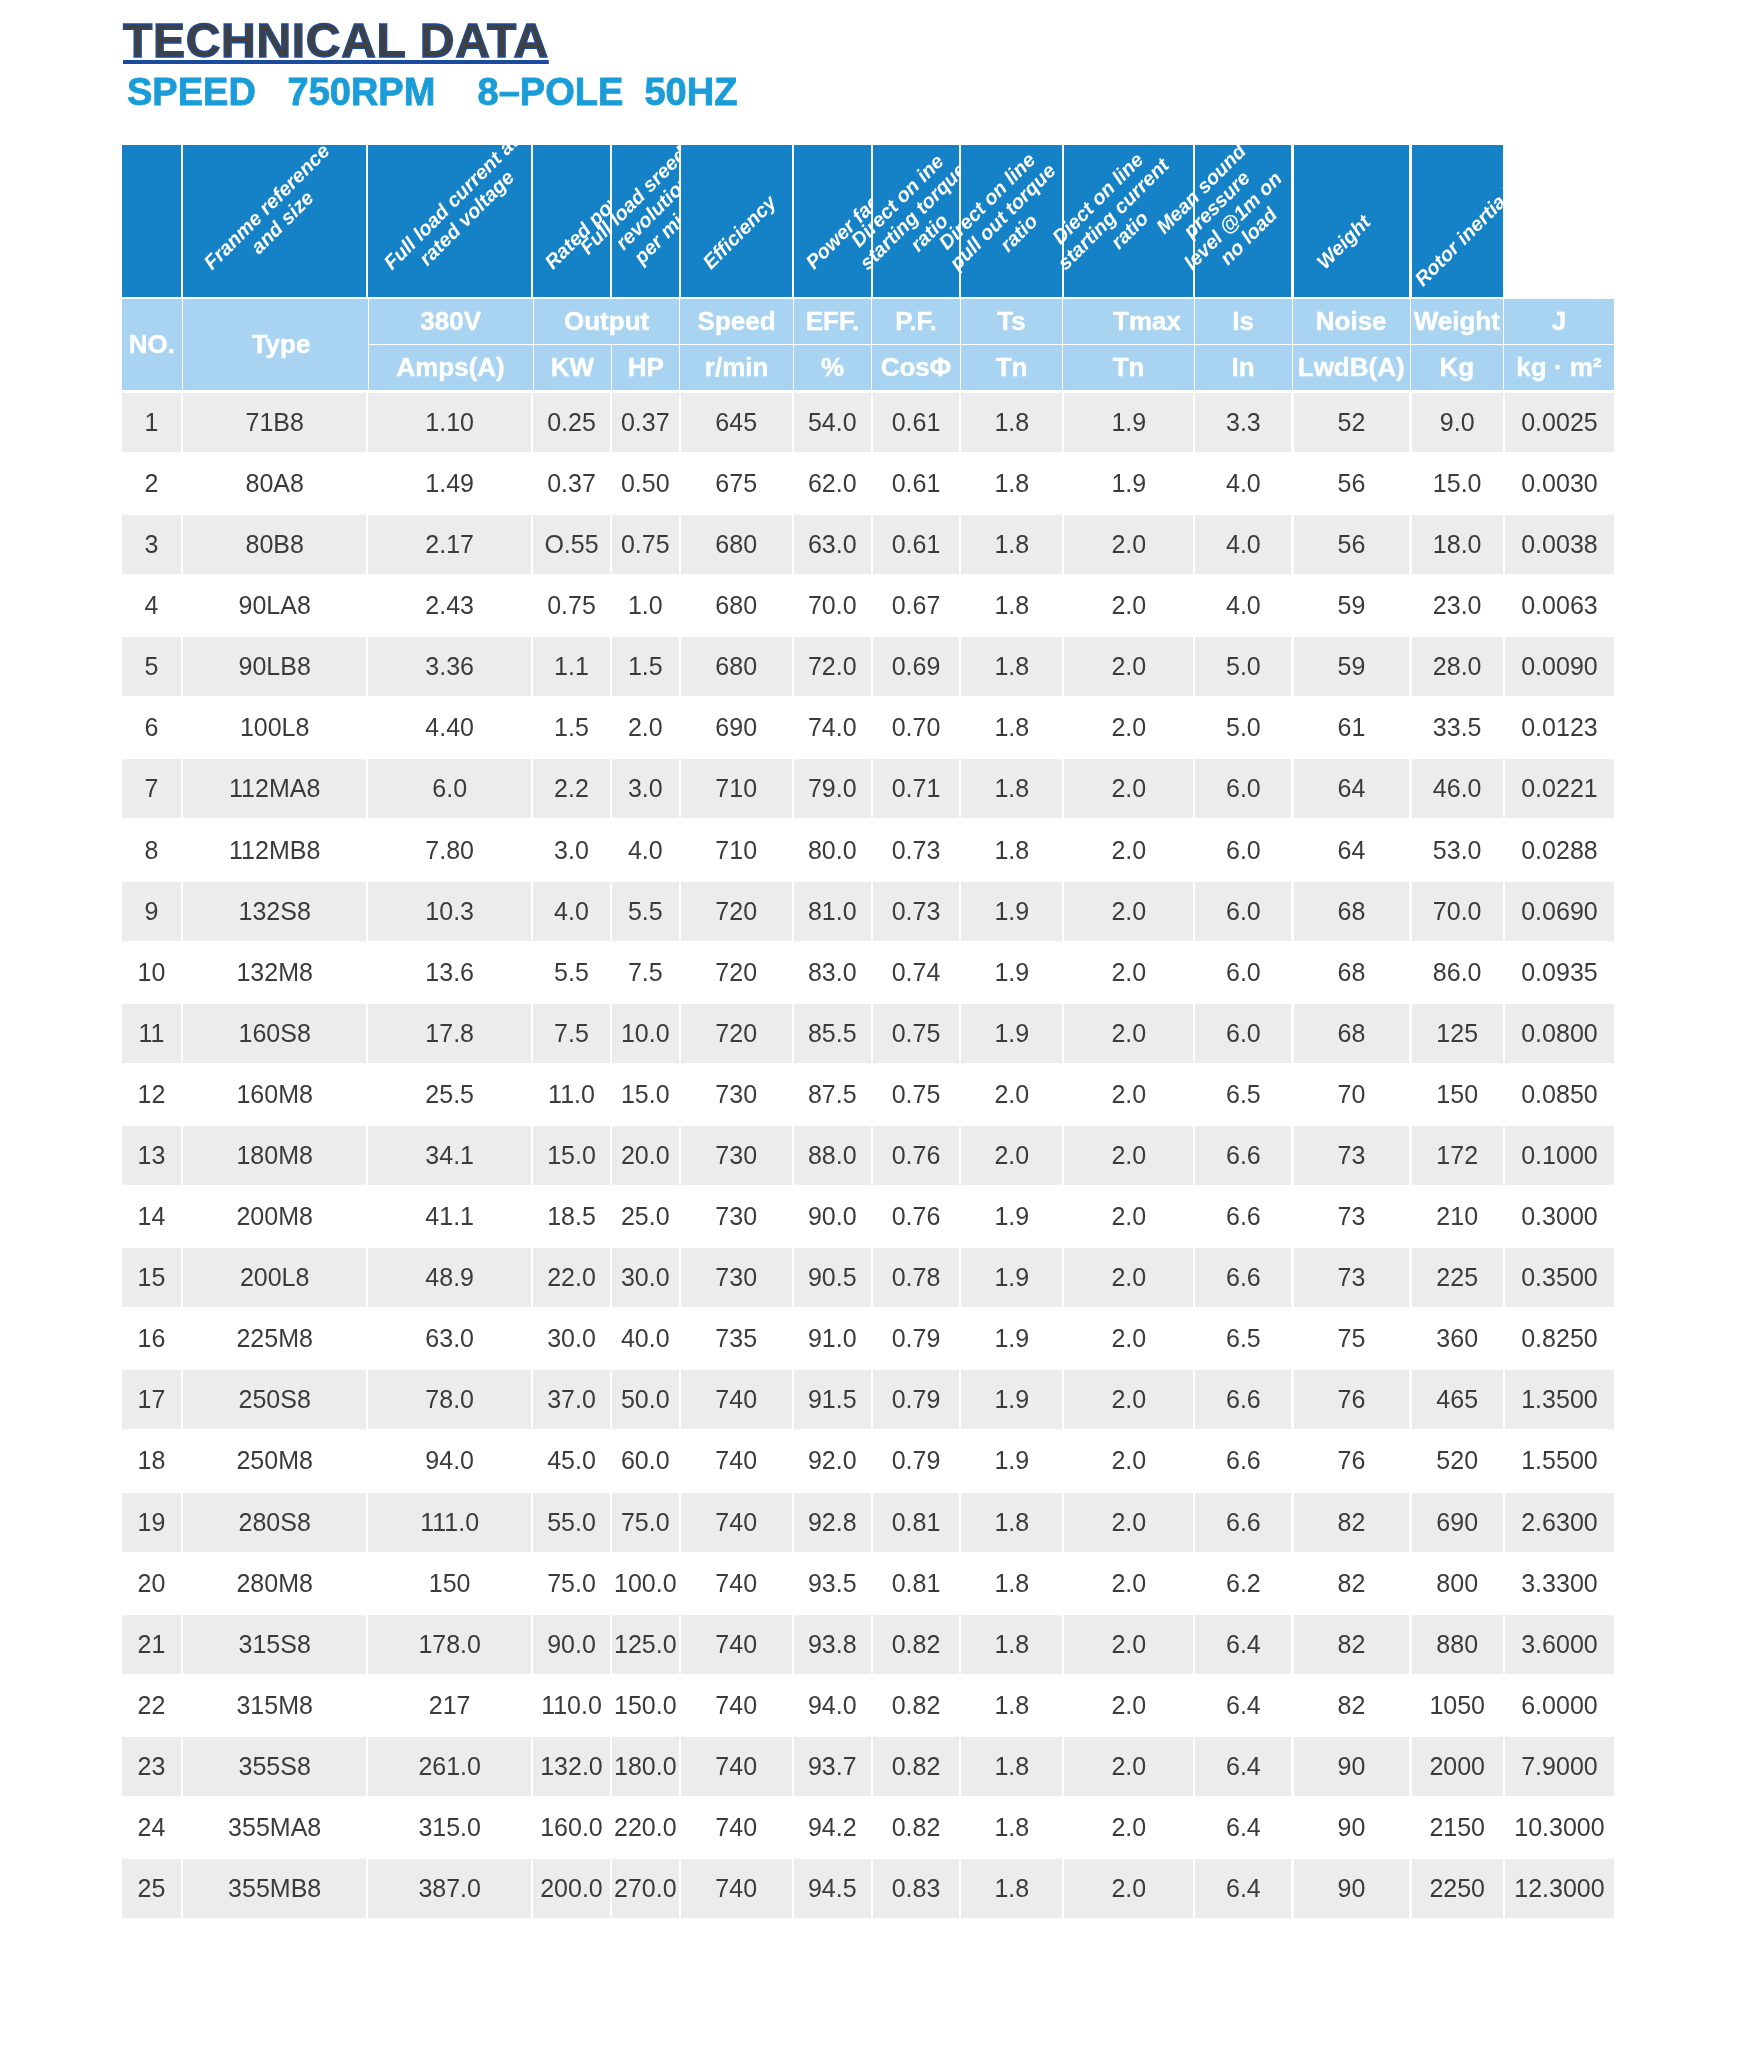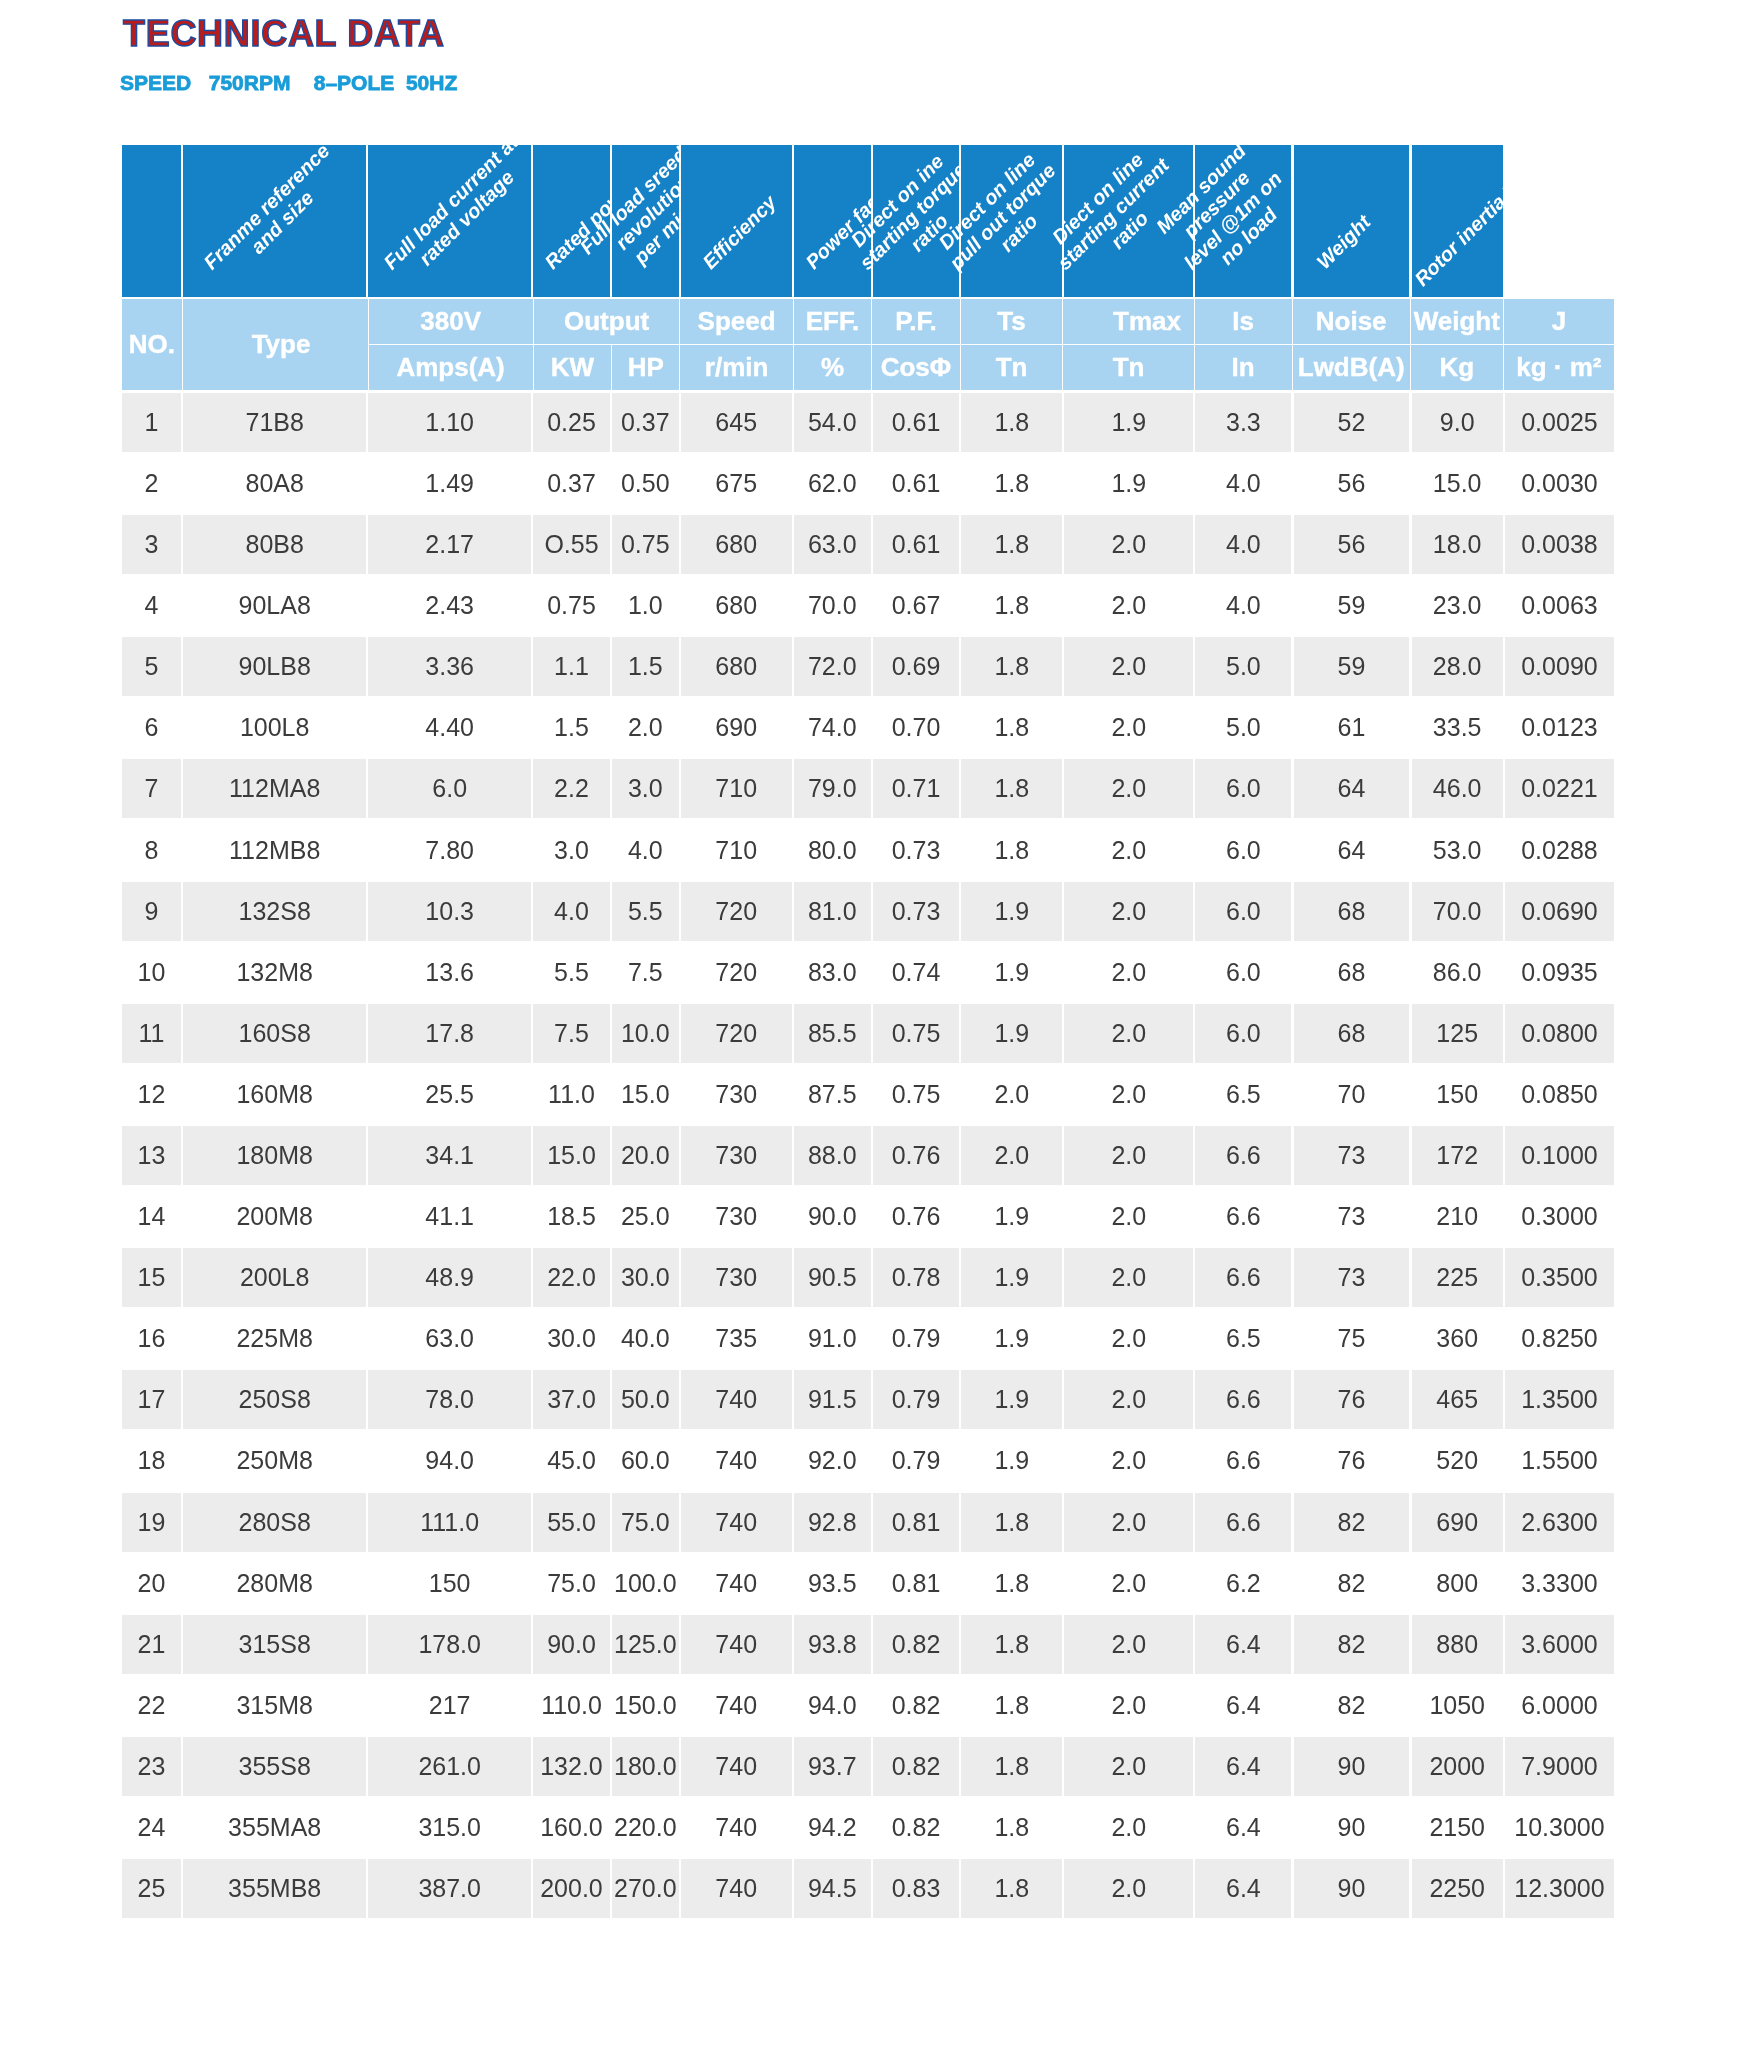--- a/index.html
+++ b/index.html
@@ -3,26 +3,26 @@
 <meta charset="utf-8">
 <style>
   html,body { margin:0; padding:0; }
   body {
     width:1757px; height:2066px; position:relative;
     background:#ffffff;
     font-family:"Liberation Sans", sans-serif;
   }
   .page-title {
     position:absolute; left:123px; top:12.6px;
-    font-size:36px; font-weight:bold; letter-spacing:0.7px;
-    color:#b91c1c; -webkit-text-stroke:1.4px #1b4b9e;
+    font-size:48px; font-weight:bold; letter-spacing:0.7px;
+    color:#404040;text-decoration:underline; -webkit-text-stroke:1.4px #1b4b9e;
   }
   .page-subtitle {
-    position:absolute; left:120px; top:71px;
-    font-size:21px; font-weight:bold; white-space:pre;
+    position:absolute; left:127px; top:71px;
+    font-size:38px; font-weight:bold; white-space:pre;
     color:#199cd8; -webkit-text-stroke:0.8px #199cd8;
   }
   .tbl {
     position:absolute; left:122px; top:145px; width:1492px;
     --cols: 86fr 267fr 237fr 112fr 97fr 162fr 112fr 126fr 147fr 188fr 140fr 169fr 133fr 159fr;
   }
   .hdr {
     display:grid; grid-template-columns:var(--cols);
     grid-template-rows:152px; gap:2.1px;
   }

